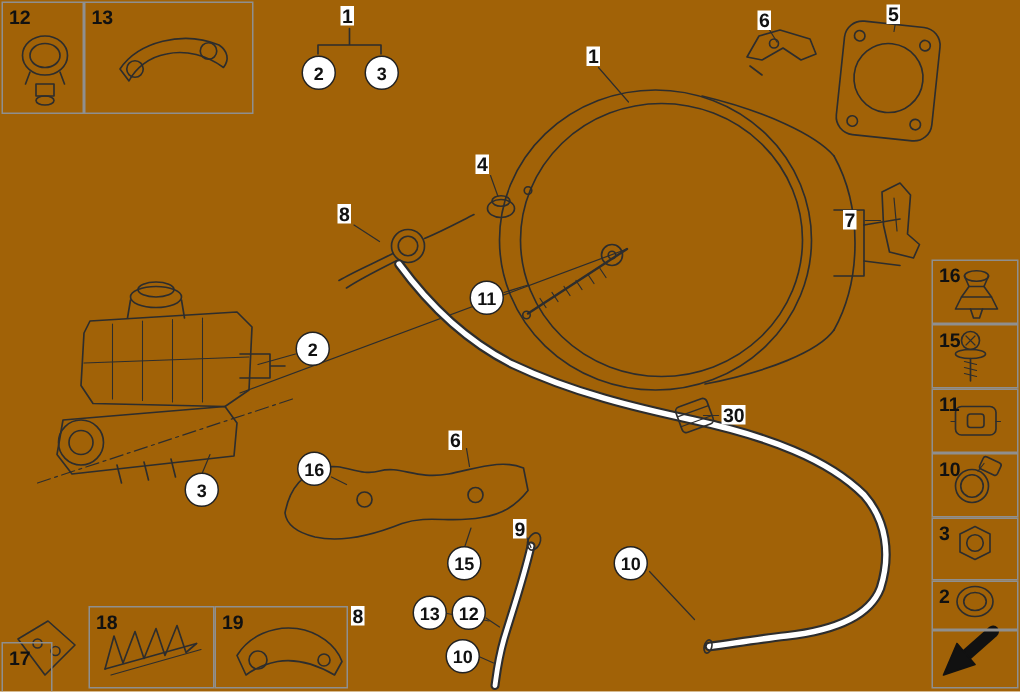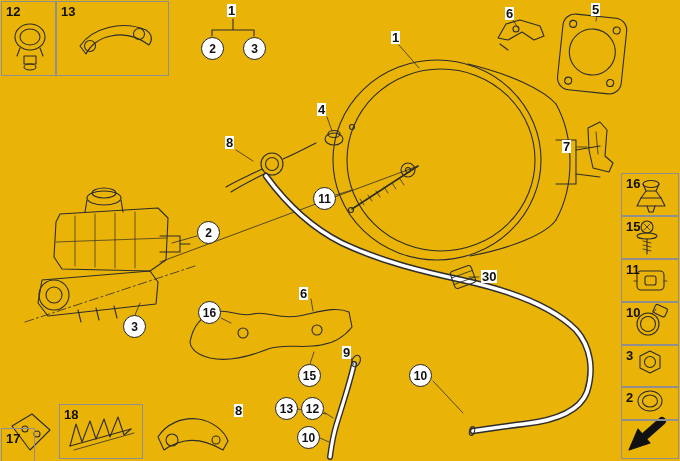--- a/index.html
+++ b/index.html
@@ -1,17 +1,17 @@
 <!DOCTYPE html>
 <html><head>
 <meta charset="utf-8">
 <style>
   * { margin:0; padding:0; box-sizing:border-box; }
   html,body { background:#ffffff; font-family:"Liberation Sans", sans-serif; }
-  .stage { position:relative; width:680px; height:461px; background:#eab308; overflow:hidden; }
+  .stage { position:relative; width:680px; height:461px; background:#a16207; overflow:hidden; }
   svg.art { position:absolute; left:0; top:0; }
   .lbl {
     position:absolute; font-weight:bold; font-size:13px; line-height:1;
     color:#111; background:#ffffff; padding:0 1px;
   }
   .circ {
     position:absolute; width:23px; height:23px; border:1.5px solid #222222;
     border-radius:50%; background:#ffffff; display:flex; align-items:center;
     justify-content:center; font-weight:bold; font-size:12px; color:#111;
   }
@@ -224,20 +224,23 @@
   </div>
   <div class="gbox" style="left:56px; top:1px; width:113px; height:75px;">
     <span class="boxlbl">13</span>
   </div>
   <div class="gbox" style="left:1px; top:428px; width:34px; height:55px;">
     <span class="boxlbl">17</span>
   </div>
   <div class="gbox" style="left:59px; top:404px; width:84px; height:55px;">
     <span class="boxlbl">18</span>
   </div>
+  <div class="gbox" style="left:143px; top:404px; width:89px; height:55px;">
+    <span class="boxlbl">19</span>
+  </div>
 
   <div class="gbox" style="left:621px; top:173px; width:58px; height:43px;">
     <span class="boxlbl">16</span>
   </div>
   <div class="gbox" style="left:621px; top:216px; width:58px; height:43px;">
     <span class="boxlbl">15</span>
   </div>
   <div class="gbox" style="left:621px; top:259px; width:58px; height:43px;">
     <span class="boxlbl">11</span>
   </div>

